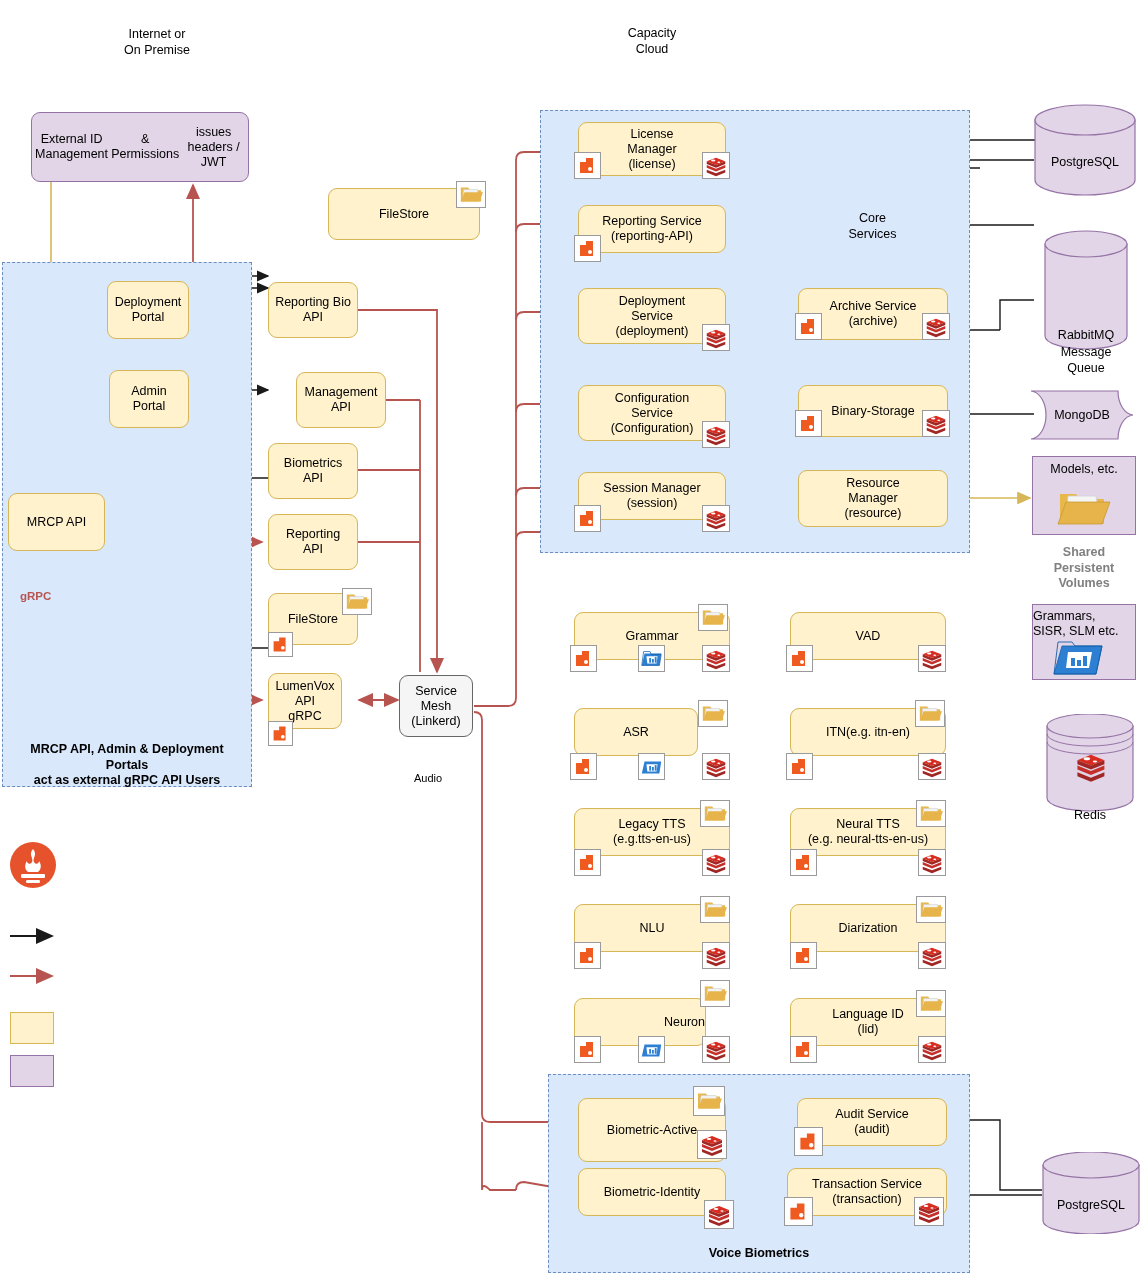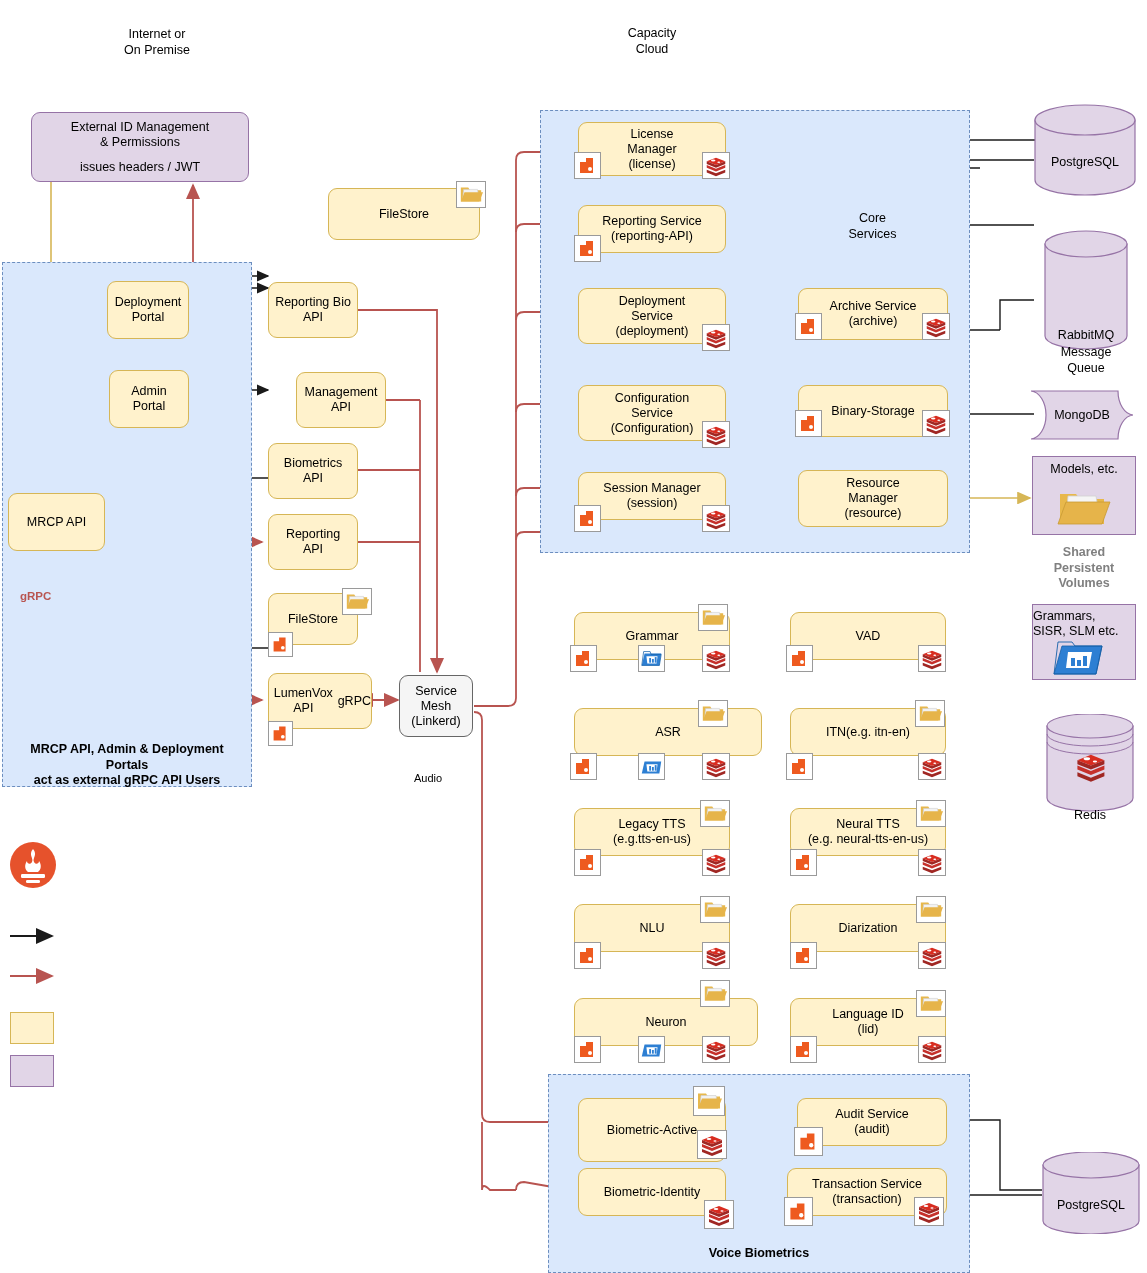--- a/index.html
+++ b/index.html
@@ -161,21 +161,21 @@
       <path d="M40,44 a20,20 0 0,1 4,-30 a24,21 0 0,1 30,-10 a30,22 0 0,1 56,-2 a24,18 0 0,1 34,14
                a18,16 0 0,1 6,26 a20,16 0 0,1 -26,20 a26,16 0 0,1 -42,4 a24,16 0 0,1 -38,-4
                a18,15 0 0,1 -24,-18 z" fill="#ffffff" stroke="#ffffff" stroke-width="1"></path>
     </svg>
     <div class="ctext">
       <span>Internet or</span>
       <span>On Premise</span>
     </div>
   </div>
 
-  <div class="box purple" style="left:31px;top:112px;width:218px;height:70px;flex-direction:column;">
+  <div class="box purple" style="left:31px;top:112px;width:218px;height:70px;">
     <span>External ID Management</span>
     <span>&amp; Permissions</span>
     <span style="height:10px"></span>
     <span>issues headers / JWT</span>
   </div>
 
   <div class="panel" style="left:2px;top:262px;width:250px;height:525px;"></div>
 
   <div class="box yellow" style="left:107px;top:281px;width:82px;height:58px;flex-direction:column;">
     <span>Deployment</span>
@@ -238,21 +238,21 @@
     </svg>
   </div>
   <div class="icon ico-docker" style="left:268px;top:632px;width:25px;height:25px;">
     <svg viewBox="0 0 25 25">
         <rect width="25" height="25" fill="#fff"></rect>
       <path d="M5,20 L5,9 L11,9 L11,5 L18,5 L18,20 z" fill="#ee5a1f"></path>
       <circle cx="15" cy="16" r="2" fill="#fff"></circle>
     </svg>
   </div>
 
-  <div class="box yellow" style="left:268px;top:673px;width:104px;height:56px;flex-direction:row;">
+  <div class="box yellow" style="left:268px;top:673px;width:74px;height:56px;flex-direction:column;">
     <span>LumenVox API</span>
     <span>gRPC</span>
   </div>
   <div class="icon ico-docker" style="left:268px;top:721px;width:25px;height:25px;">
     <svg viewBox="0 0 25 25">
         <rect width="25" height="25" fill="#fff"></rect>
       <path d="M5,20 L5,9 L11,9 L11,5 L18,5 L18,20 z" fill="#ee5a1f"></path>
       <circle cx="15" cy="16" r="2" fill="#fff"></circle>
     </svg>
   </div>
@@ -470,21 +470,21 @@
         <rect width="28" height="27" fill="#fff"></rect>
         <path d="M4,18 L14,22 L24,18 L24,21 L14,25 L4,21 z" fill="#a02723"></path>
         <path d="M4,13 L14,17 L24,13 L24,16 L14,20 L4,16 z" fill="#c6302b"></path>
         <path d="M4,9 L14,5 L24,9 L14,13 z" fill="#d82c20"></path>
         <path d="M4,9 L14,13 L24,9 L24,12 L14,16 L4,12 z" fill="#a02723"></path>
         <ellipse cx="11" cy="8" rx="2.4" ry="1.1" fill="#fff"></ellipse>
         <ellipse cx="17" cy="10" rx="1.6" ry="0.8" fill="#fff"></ellipse>
       </svg>
   </div>
 
-  <div class="box yellow" style="left:574px;top:708px;width:188px;height:48px;">
+  <div class="box yellow" style="left:574px;top:708px;width:124px;height:48px;">
     <span>ASR</span>
   </div>
   <div class="icon ico-folder" style="left:698px;top:700px;width:30px;height:27px;">
     <svg viewBox="0 0 30 27">
         <rect width="30" height="27" fill="#fff"></rect>
         <path d="M4,21 L4,6 L12,6 L14,9 L26,9 L26,21 z" fill="#e8b84b"></path>
         <path d="M7,8 L22,8 L24,19 L6,19 z" fill="#f2f2f2" stroke="#ccc" stroke-width="0.6"></path>
         <path d="M4,21 L8,11 L28,11 L24,21 z" fill="#e6b44a"></path>
       </svg>
   </div>
@@ -663,21 +663,21 @@
         <rect width="28" height="27" fill="#fff"></rect>
         <path d="M4,18 L14,22 L24,18 L24,21 L14,25 L4,21 z" fill="#a02723"></path>
         <path d="M4,13 L14,17 L24,13 L24,16 L14,20 L4,16 z" fill="#c6302b"></path>
         <path d="M4,9 L14,5 L24,9 L14,13 z" fill="#d82c20"></path>
         <path d="M4,9 L14,13 L24,9 L24,12 L14,16 L4,12 z" fill="#a02723"></path>
         <ellipse cx="11" cy="8" rx="2.4" ry="1.1" fill="#fff"></ellipse>
         <ellipse cx="17" cy="10" rx="1.6" ry="0.8" fill="#fff"></ellipse>
       </svg>
   </div>
 
-  <div class="box yellow" style="left:574px;top:998px;width:184px;height:48px;">
+  <div class="box yellow" style="left:574px;top:998px;width:132px;height:48px;justify-content:flex-end;">
     <span>Neuron</span>
   </div>
   <div class="icon ico-folder" style="left:700px;top:980px;width:30px;height:27px;">
     <svg viewBox="0 0 30 27">
         <rect width="30" height="27" fill="#fff"></rect>
         <path d="M4,21 L4,6 L12,6 L14,9 L26,9 L26,21 z" fill="#e8b84b"></path>
         <path d="M7,8 L22,8 L24,19 L6,19 z" fill="#f2f2f2" stroke="#ccc" stroke-width="0.6"></path>
         <path d="M4,21 L8,11 L28,11 L24,21 z" fill="#e6b44a"></path>
       </svg>
   </div>

